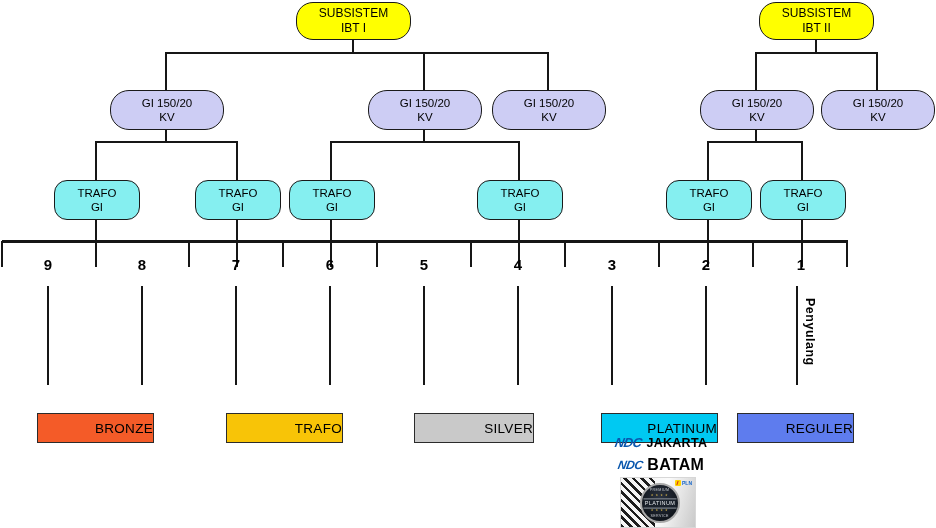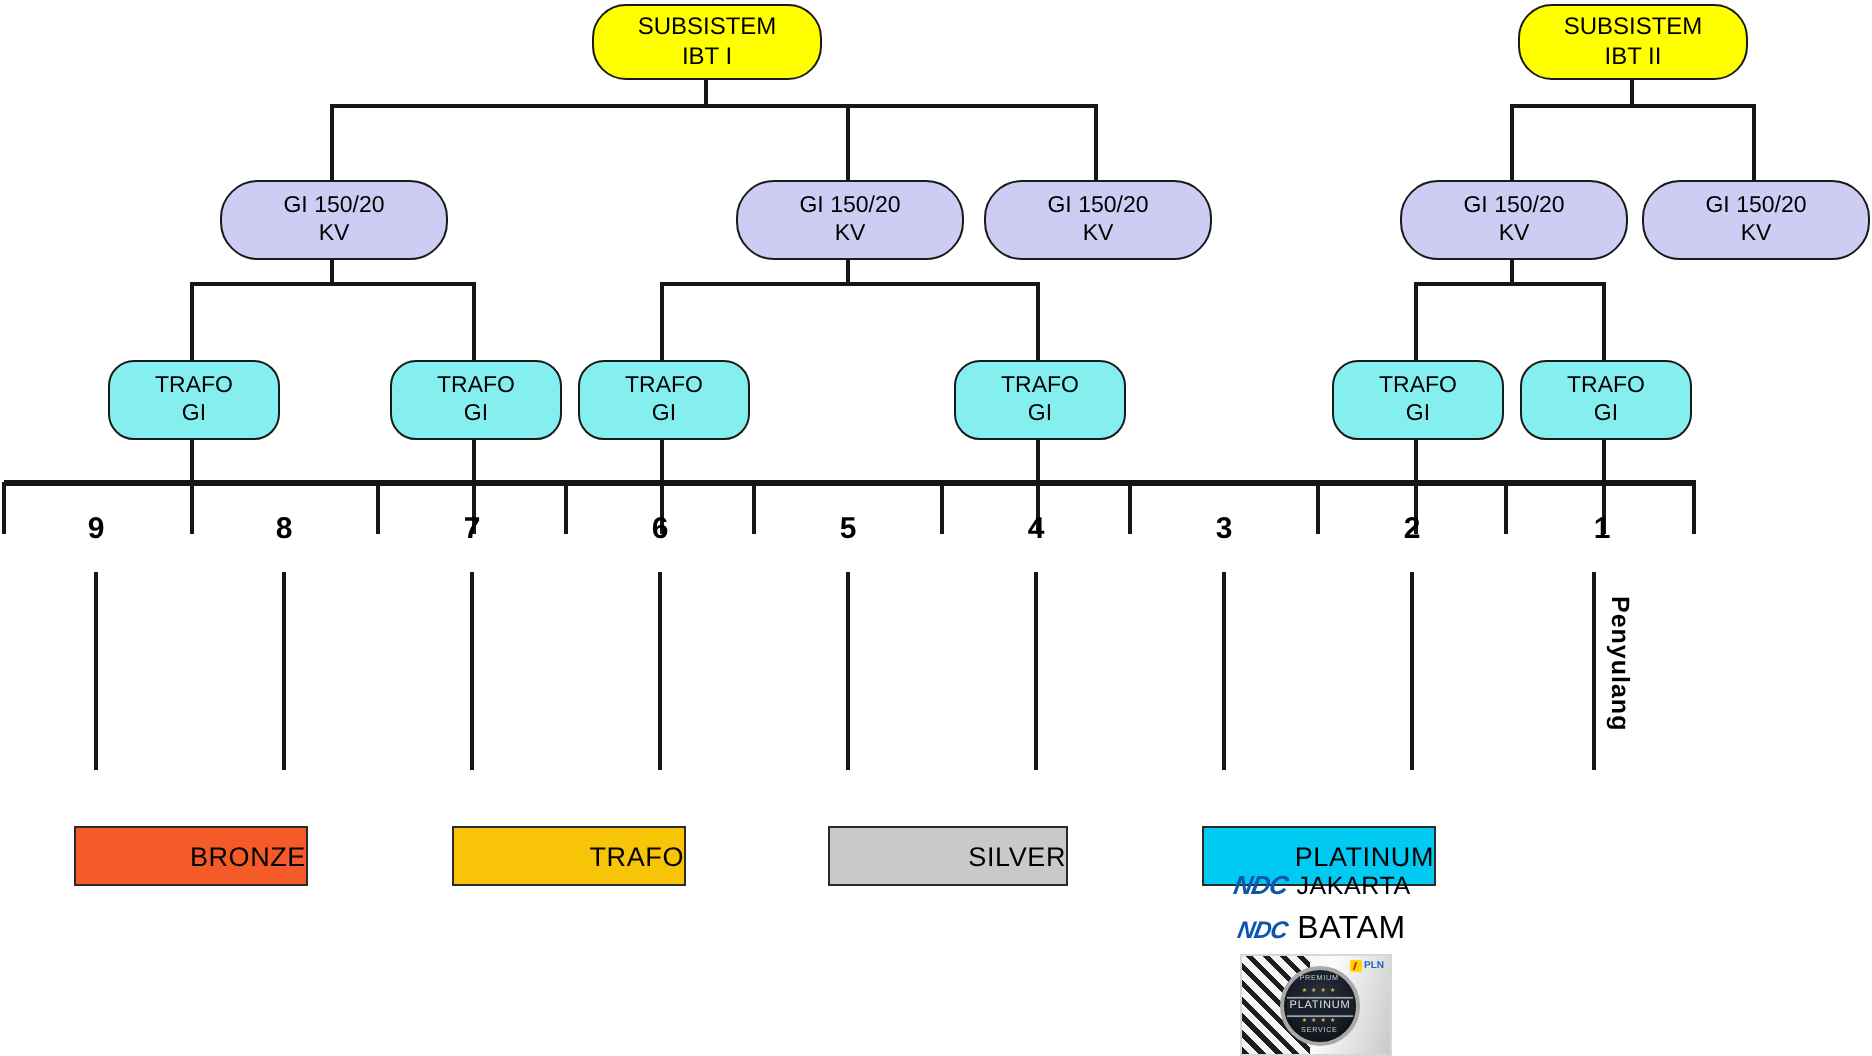--- a/index.html
+++ b/index.html
@@ -35,21 +35,21 @@
     position:absolute;writing-mode:vertical-rl;font-size:12.5px;font-weight:600;letter-spacing:.5px;
   }
   
   .ndc-row{
     position:absolute;width:130px;display:flex;align-items:center;justify-content:center;gap:5px;
   }
   .ndc{
     font-style:italic;font-weight:800;font-size:13px;color:#0a57ad;
     transform:skewX(-10deg);letter-spacing:-.5px;
   }
-  .ndc-city{font-weight:normal;font-size:12.5px;letter-spacing:.3px;}
+  .ndc-city{font-weight:bold;font-size:12.5px;letter-spacing:.3px;}
   
   .badge{
     position:absolute;left:620px;top:477px;width:74px;height:49px;overflow:hidden;
     background:linear-gradient(105deg,#ededed 0%,#fbfbfb 55%,#c9c9c9 100%);
     border:1px solid #d7d7d7;
   }
   .badge-stripes{
     position:absolute;left:0;top:0;width:46%;height:100%;
     background:repeating-linear-gradient(45deg,#1d1d1d 0 2.5px,#f5f5f5 2.5px 6px);
   }
@@ -208,20 +208,23 @@
     <span>BRONZE</span>
   </div>
   <div class="cat" style="left: 226px; width: 115px; background: rgb(248, 196, 7);">
     <span>TRAFO</span>
   </div>
   <div class="cat" style="left: 414px; width: 118px; background: rgb(201, 201, 201);">
     <span>SILVER</span>
   </div>
   <div class="cat" style="left: 601px; width: 115px; background: rgb(0, 201, 242);">
     <span>PLATINUM</span>
+  </div>
+  <div class="cat" style="left: 737px; width: 115px; background: rgb(94, 124, 238);">
+    <span>REGULER</span>
   </div>
 
   <div class="ndc-row" style="left:596px;top:435px;">
     <span class="ndc">NDC</span>
     <span class="ndc-city">JAKARTA</span>
   </div>
   <div class="ndc-row" style="left:596px;top:456px;">
     <span class="ndc" style="font-size:12px;">NDC</span>
     <span class="ndc-city" style="font-size:16px;">BATAM</span>
   </div>

